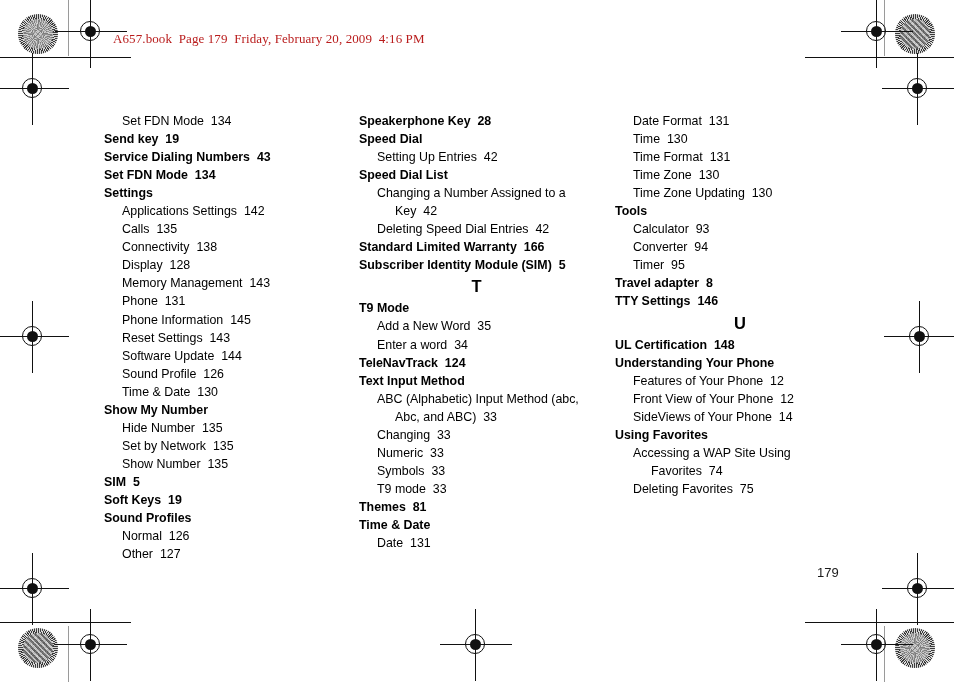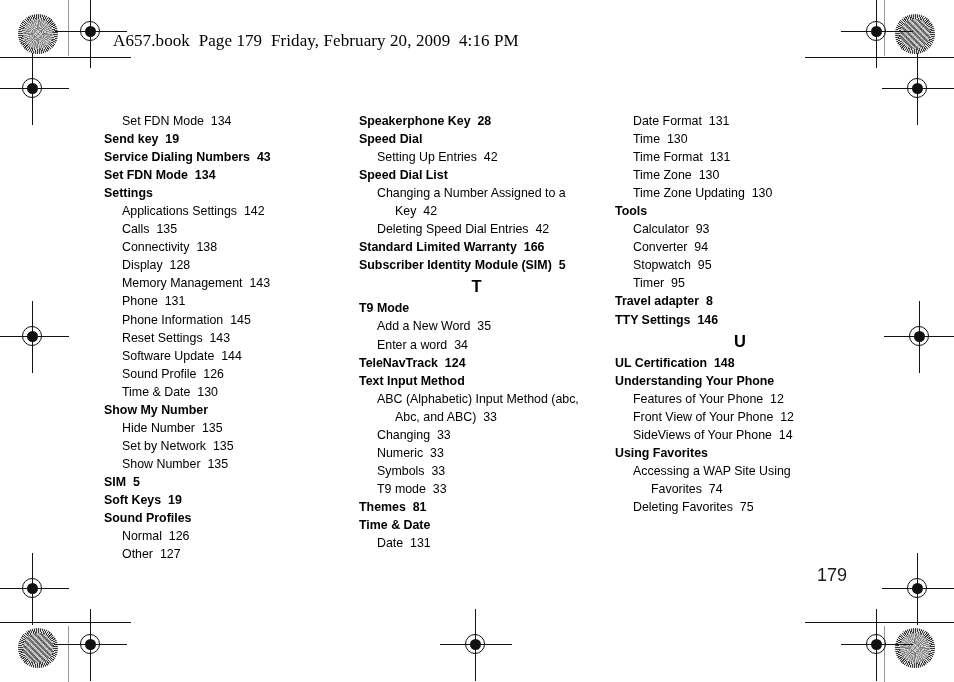--- a/index.html
+++ b/index.html
@@ -87,24 +87,24 @@
     background: #9a9a9a;
     pointer-events: none;
   }
 
   
   .bookheader {
     position: absolute;
     left: 113px;
     top: 31px;
     font-family: "Liberation Serif", serif;
-    font-size: 17px;
+    font-size: 13px;
     letter-spacing: .1px;
     white-space: pre;
-    color: #000000;
+    color: #b91c1c;
   }
   .headerrule {
     position: absolute;
     left: 0px;
     top: 57px;
     width: 131px;
     height: 1.3px;
     background: #111;
   }
   .headerrule.right {
@@ -162,21 +162,21 @@
     text-align: center;
     line-height: 22px;
     padding: 1px 0 2px 0;
   }
 
   
   .folio {
     position: absolute;
     left: 817px;
     top: 565px;
-    font-size: 18px;
+    font-size: 13px;
     color: #1a1a1a;
   }
 </style>
 </head>
 <body>
 
 <div id="page">
 
   <div class="trimline" style="left:68px; top:0; width:1.4px; height:56px;"></div>
   <div class="trimline" style="left:884px; top:0; width:1.4px; height:56px;"></div>
@@ -316,21 +316,20 @@
       </div>
     <div class="col" id="col3">
         <div class="entry lvl1"><span>Date Format</span><span class="pg">&nbsp;&nbsp;131</span></div>
         <div class="entry lvl1"><span>Time</span><span class="pg">&nbsp;&nbsp;130</span></div>
         <div class="entry lvl1"><span>Time Format</span><span class="pg">&nbsp;&nbsp;131</span></div>
         <div class="entry lvl1"><span>Time Zone</span><span class="pg">&nbsp;&nbsp;130</span></div>
         <div class="entry lvl1"><span>Time Zone Updating</span><span class="pg">&nbsp;&nbsp;130</span></div>
         <div class="entry lvl0"><span>Tools</span></div>
         <div class="entry lvl1"><span>Calculator</span><span class="pg">&nbsp;&nbsp;93</span></div>
         <div class="entry lvl1"><span>Converter</span><span class="pg">&nbsp;&nbsp;94</span></div>
-        <div class="entry lvl1"><span>Stopwatch</span><span class="pg">&nbsp;&nbsp;95</span></div>
         <div class="entry lvl1"><span>Timer</span><span class="pg">&nbsp;&nbsp;95</span></div>
         <div class="entry lvl0"><span>Travel adapter</span><span class="pg">&nbsp;&nbsp;8</span></div>
         <div class="entry lvl0"><span>TTY Settings</span><span class="pg">&nbsp;&nbsp;146</span></div>
         <div class="sectionletter">U</div>
         <div class="entry lvl0"><span>UL Certification</span><span class="pg">&nbsp;&nbsp;148</span></div>
         <div class="entry lvl0"><span>Understanding Your Phone</span></div>
         <div class="entry lvl1"><span>Features of Your Phone</span><span class="pg">&nbsp;&nbsp;12</span></div>
         <div class="entry lvl1"><span>Front View of Your Phone</span><span class="pg">&nbsp;&nbsp;12</span></div>
         <div class="entry lvl1"><span>SideViews of Your Phone</span><span class="pg">&nbsp;&nbsp;14</span></div>
         <div class="entry lvl0"><span>Using Favorites</span></div>

